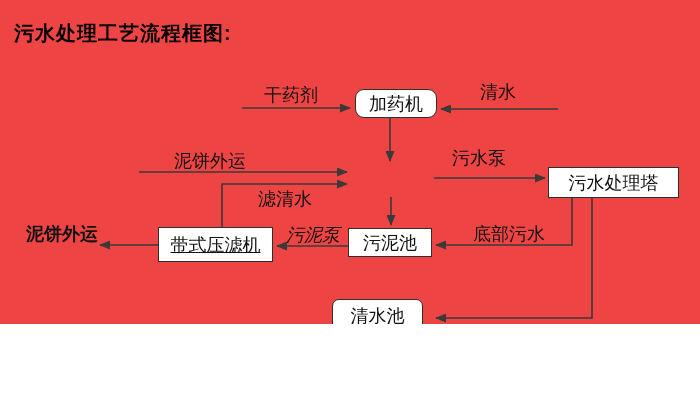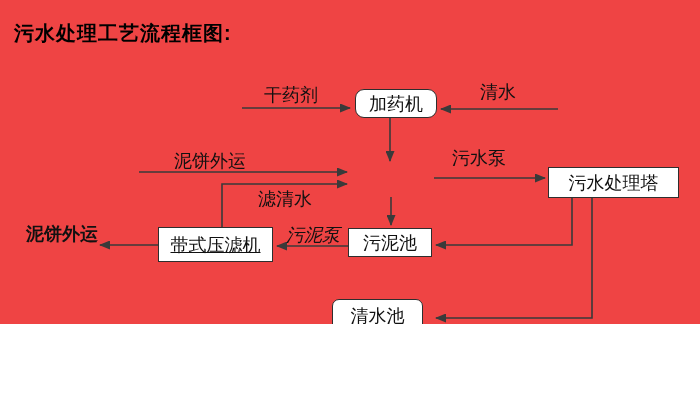--- a/index.html
+++ b/index.html
@@ -80,16 +80,17 @@
   <div class="node node-tower">污水处理塔</div>
   <div class="node node-sludge-pool">污泥池</div>
   <div class="node node-press">带式压滤机</div>
   <div class="node node-clean-pool">清水池</div>
 
   <div class="edge-label lbl-dry-agent">干药剂</div>
   <div class="edge-label lbl-clean-water">清水</div>
   <div class="edge-label lbl-sand-washing">泥饼外运</div>
   <div class="edge-label lbl-filtered-water">滤清水</div>
   <div class="edge-label lbl-sewage-pump">污水泵</div>
+  <div class="edge-label lbl-bottom-sewage">底部污水</div>
   <div class="edge-label lbl-sludge-pump">污泥泵</div>
   <div class="edge-label lbl-mud-cake">泥饼外运</div>
 
 </div>
 
 </body></html>

